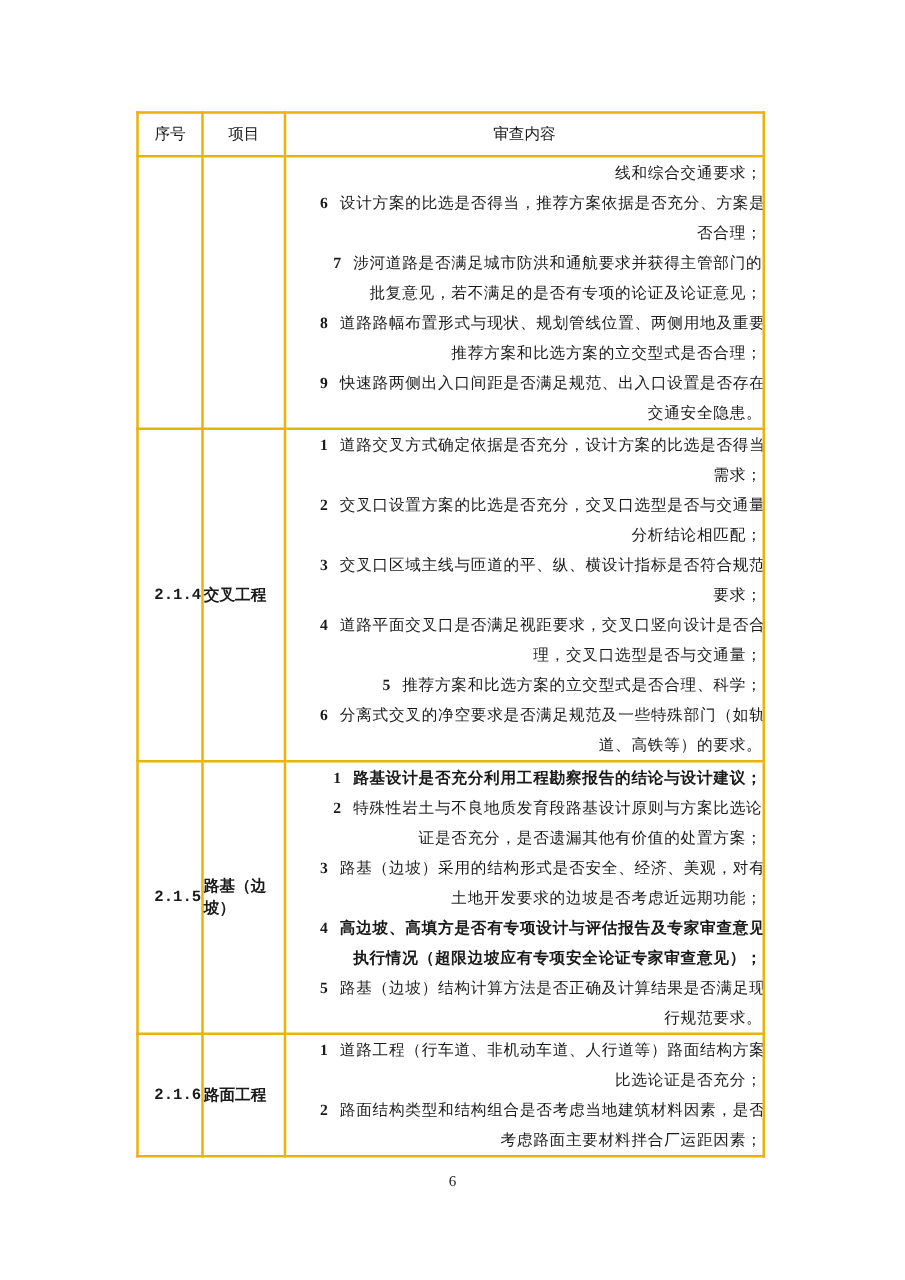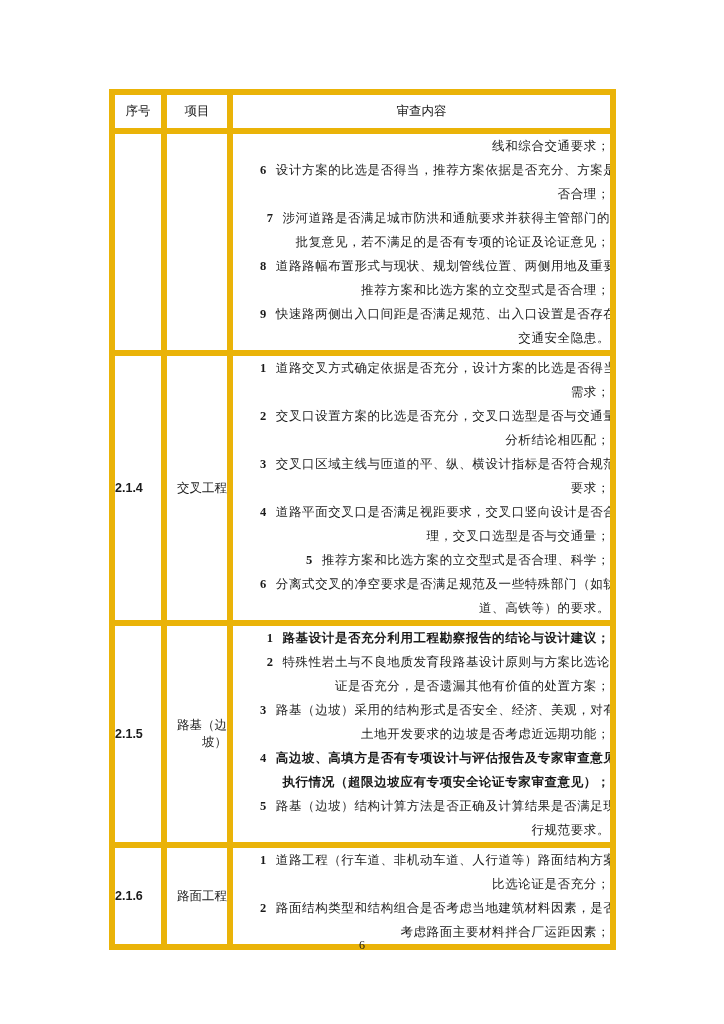--- a/index.html
+++ b/index.html
@@ -1,24 +1,24 @@
 <!DOCTYPE html>
 <html><head>
 <meta charset="utf-8">
 <style>
   html, body { margin:0; padding:0; background:#ffffff; }
   body { width:724px; height:1024px; position:relative; overflow:hidden;
          font-family:"DejaVu Serif","Liberation Serif",serif; color:#1a1a1a; }
   table.review { position:absolute; left:109px; top:89px; width:501px;
          border-collapse:collapse; table-layout:fixed; font-size:12.5px; }
-  table.review td, table.review th { border:6px solid #eab308; padding:0; vertical-align:middle; }
+  table.review td, table.review th { border:2px solid #eab308; padding:0; vertical-align:middle; }
   th { font-weight:normal; height:33px; font-size:12.5px; }
   col.c1 { width:52px; } col.c2 { width:66px; } col.c3 { width:383px; }
-  td.num { text-align:left; font-weight:bold; font-family:Liberation Sans, sans-serif; font-size:12.5px; }
-  td.item { text-align:right; }
+  td.num { text-align:right; font-weight:bold; font-family:Liberation Mono, monospace; font-size:12.5px; }
+  td.item { text-align:left;font-weight:bold; }
   td.content { padding:0 4px 0 1px;text-align:right; }
   .line { line-height:24px; white-space:nowrap; overflow:hidden; letter-spacing:0.6px; }
   .indent { padding-left:27px; }
   .n { font-weight:bold; font-family:"Liberation Serif",serif; margin-right:9px; }
   .b { font-weight:bold; }
   .page-num { position:absolute; top:938px; left:0; width:724px; text-align:center;
               font-size:12px; font-family:"Liberation Serif",serif; }
 </style>
 </head>
 <body>

